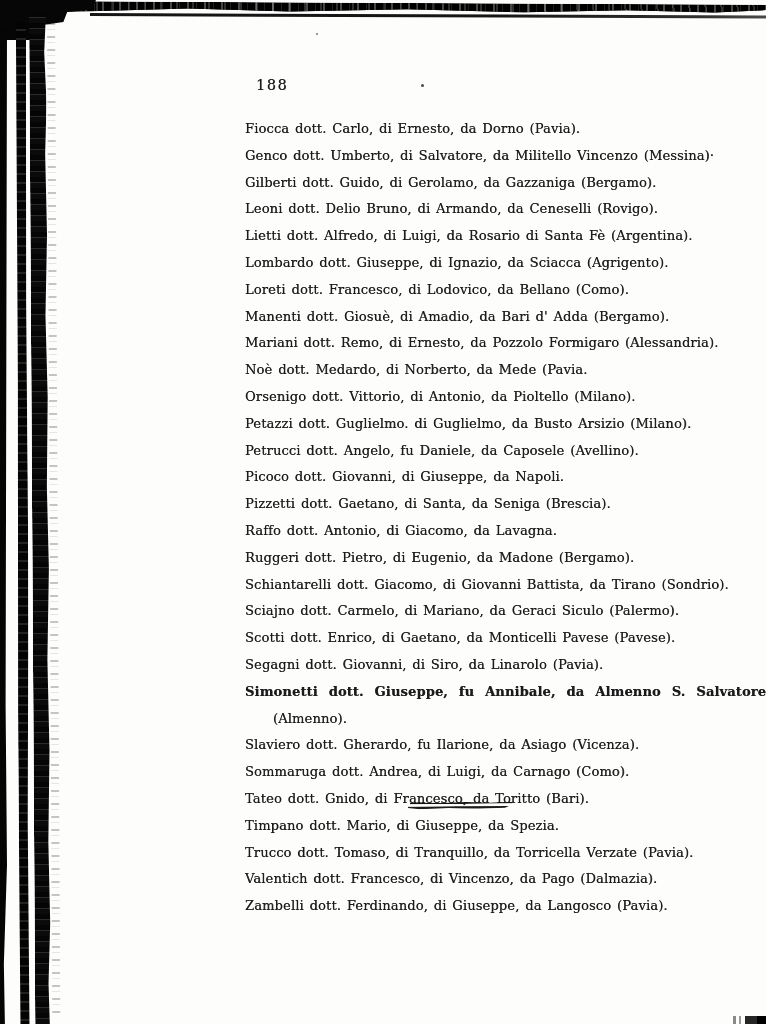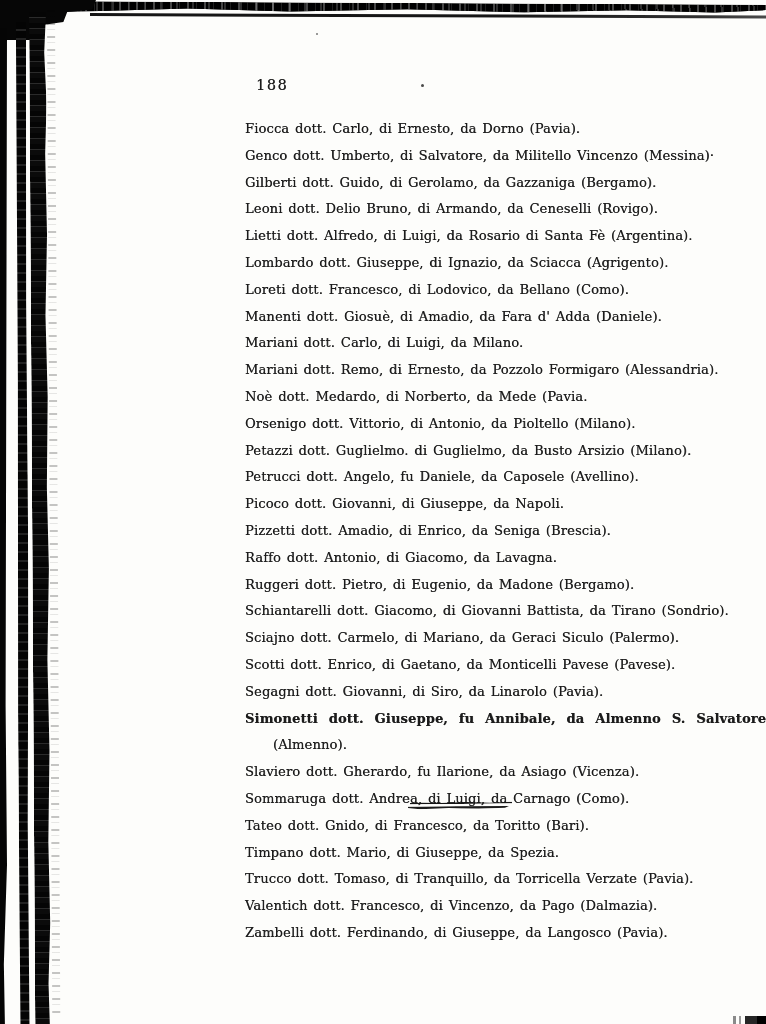--- a/index.html
+++ b/index.html
@@ -114,37 +114,36 @@
       <p class="line">Gilberti dott. Guido, di Gerolamo, da Gazzaniga (Bergamo).</p>
 
       <p class="line">Leoni dott. Delio Bruno, di Armando, da Ceneselli (Rovigo).</p>
 
       <p class="line">Lietti dott. Alfredo, di Luigi, da Rosario di Santa Fè (Argentina).</p>
 
       <p class="line">Lombardo dott. Giuseppe, di Ignazio, da Sciacca (Agrigento).</p>
 
       <p class="line">Loreti dott. Francesco, di Lodovico, da Bellano (Como).</p>
 
-      <p class="line">Manenti dott. Giosuè, di Amadio, da Fara d' Adda (Daniele).</p>
+      <p class="line">Manenti dott. Giosuè, di Amadio, da Bari d' Adda (Bergamo).</p>
 
-      <p class="line">Mariani dott. Carlo, di Luigi, da Milano.</p>
 
       <p class="line">Mariani dott. Remo, di Ernesto, da Pozzolo Formigaro (Alessandria).</p>
 
       <p class="line">Noè dott. Medardo, di Norberto, da Mede (Pavia.</p>
 
       <p class="line">Orsenigo dott. Vittorio, di Antonio, da Pioltello (Milano).</p>
 
       <p class="line">Petazzi dott. Guglielmo. di Guglielmo, da Busto Arsizio (Milano).</p>
 
       <p class="line">Petrucci dott. Angelo, fu Daniele, da Caposele (Avellino).</p>
 
       <p class="line">Picoco dott. Giovanni, di Giuseppe, da Napoli.</p>
 
-      <p class="line">Pizzetti dott. Amadio, di Enrico, da Seniga (Brescia).</p>
+      <p class="line">Pizzetti dott. Gaetano, di Santa, da Seniga (Brescia).</p>
 
       <p class="line">Raffo dott. Antonio, di Giacomo, da Lavagna.</p>
 
       <p class="line">Ruggeri dott. Pietro, di Eugenio, da Madone (Bergamo).</p>
 
       <p class="line">Schiantarelli dott. Giacomo, di Giovanni Battista, da Tirano (Sondrio).</p>
 
       <p class="line">Sciajno dott. Carmelo, di Mariano, da Geraci Siculo (Palermo).</p>
 
       <p class="line">Scotti dott. Enrico, di Gaetano, da Monticelli Pavese (Pavese).</p>

